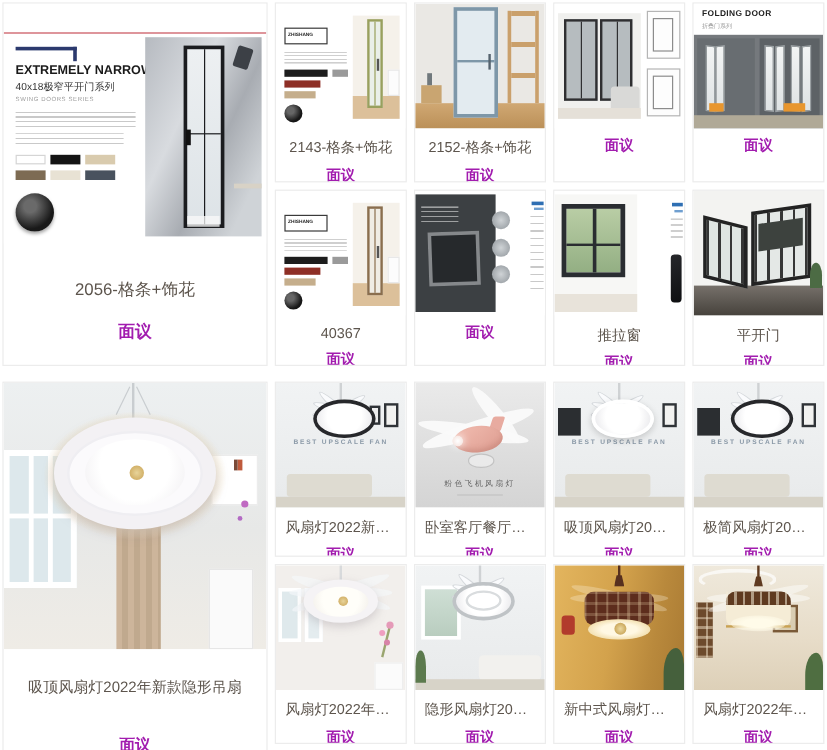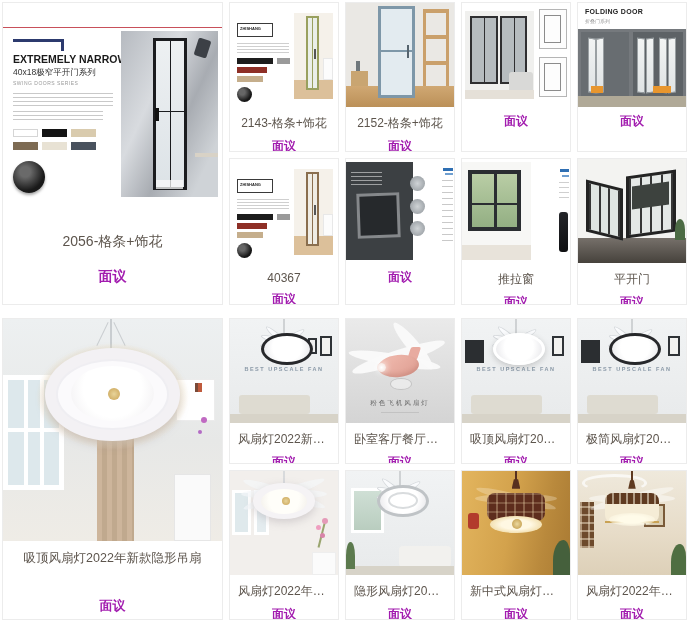--- a/index.html
+++ b/index.html
@@ -14,21 +14,21 @@
   .card{background:#fff;border:1px solid #ececec;box-sizing:border-box;overflow:hidden;cursor:pointer}
   .img{position:relative;overflow:hidden;background:#fff}
   .small .img{height:104px}
   .title{font-size:12px;color:#5d554d;text-align:center;padding:0 8px;margin-top:8px;
          white-space:nowrap;overflow:hidden;text-overflow:ellipsis}
   .price{font-size:12px;color:#a21caf;font-weight:700;text-align:center;margin-top:6px}
   .big .img{height:200px}
   .big .title{font-size:14px;margin-top:30px}
   .big .price{font-size:14px;margin-top:17px}
   .bigfan .img{height:222px}
-  .bigfan .title{font-size:12.5px;margin-top:9px;line-height:17px;white-space:normal;height:34px}
+  .bigfan .title{font-size:12.5px;margin-top:24px;line-height:17px;white-space:normal;height:34px}
   .bigfan .price{font-size:13px;margin-top:13px}
   .a{position:absolute}
 
   
   .p-bigdoor{background:#fff}
   .p-bigdoor .redline{left:0;right:0;top:24px;height:1px;background:#c8505a}
   .p-bigdoor .bracket{left:10px;top:36px;width:48px;height:9px;border-top:3px solid #2c3a6e;border-right:3px solid #2c3a6e}
   .p-bigdoor .h1{left:10px;top:50px;font-size:10.5px;font-weight:700;color:#1a1a1a}
   .p-bigdoor .h2{left:10px;top:64px;font-size:8.5px;font-weight:400;color:#333}
   .p-bigdoor .h3{left:10px;top:77px;font-size:5px;color:#9a9a9a;letter-spacing:.5px}

